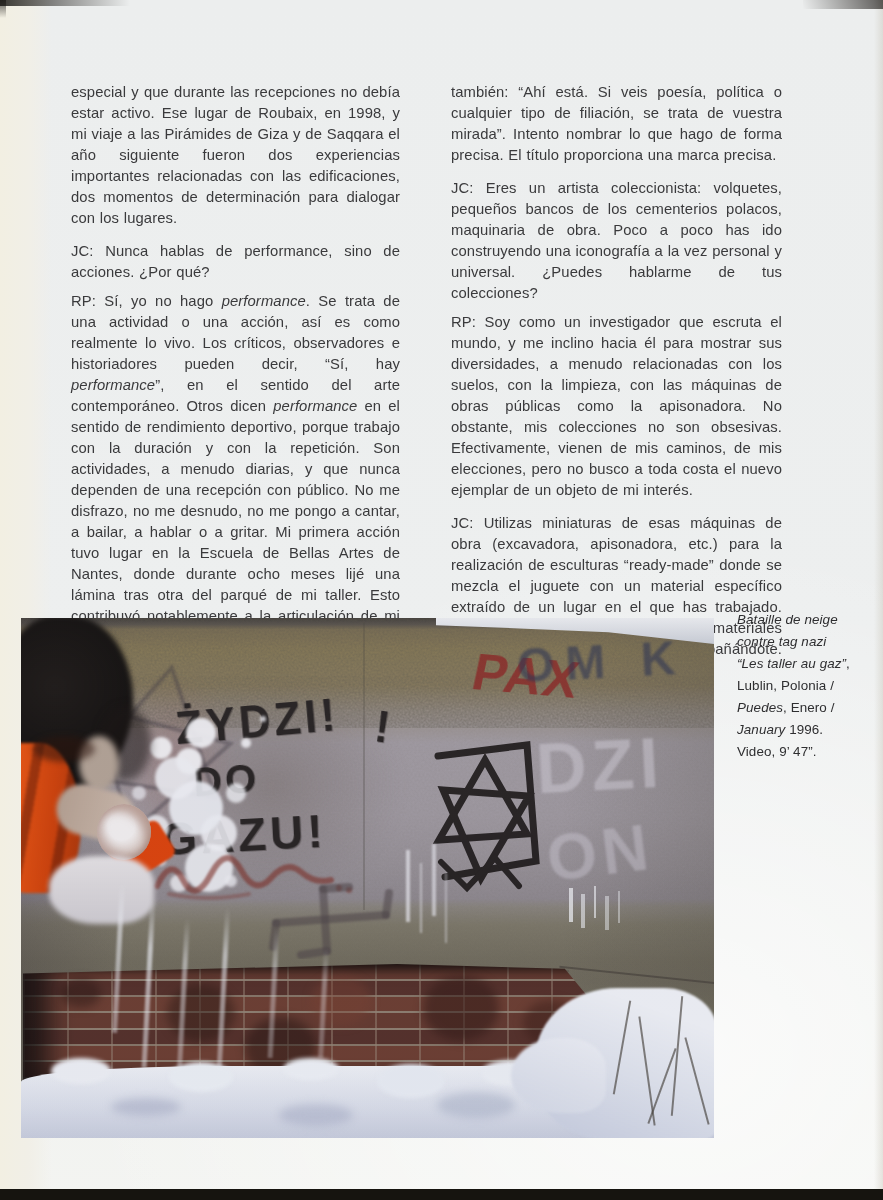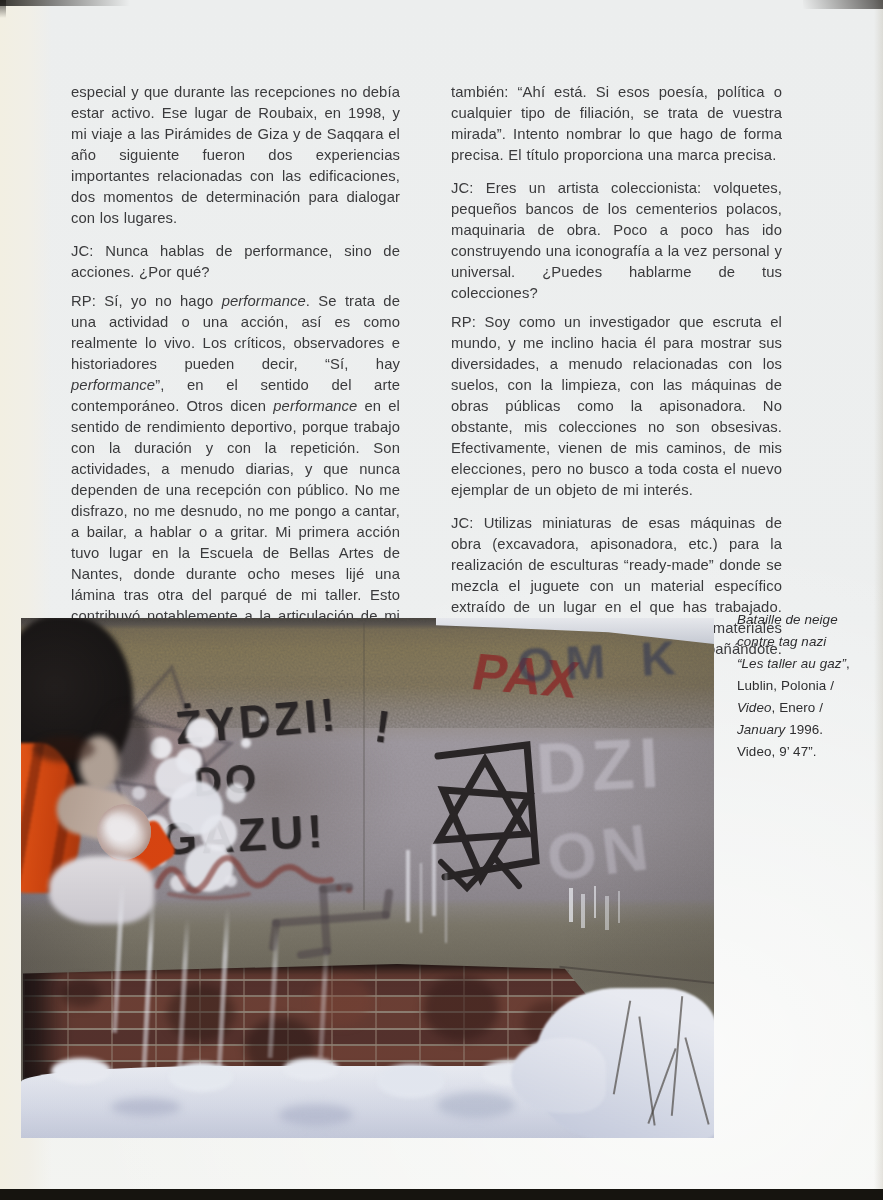--- a/index.html
+++ b/index.html
@@ -151,21 +151,21 @@
   <div class="corner-tl2"></div>
   <div class="corner-tr"></div>
 
   <div class="col col-left">
     <p><span>especial y que durante las recepciones no debía estar activo. Ese lugar de Roubaix, en 1998, y mi viaje a las Pirámides de Giza y de Saqqara el año siguiente fueron dos experiencias importantes relacionadas con las edificaciones, dos momentos de determinación para dialogar con los lugares.</span></p>
     <p class="gap"><span class="seg-b">JC:</span><span> Nunca hablas de performance, sino de acciones. ¿Por qué?</span></p>
     <p><span class="seg-b">RP:</span><span> Sí, yo no hago </span><span class="seg-i">performance</span><span>. Se trata de una actividad o una acción, así es como realmente lo vivo. Los críticos, observadores e historiadores pueden decir, “Sí, hay </span><span class="seg-i">performance</span><span>”, en el sentido del arte contemporáneo. Otros dicen </span><span class="seg-i">performance</span><span> en el sentido de rendimiento deportivo, porque trabajo con la duración y con la repetición. Son actividades, a menudo diarias, y que nunca dependen de una recepción con público. No me disfrazo, no me desnudo, no me pongo a cantar, a bailar, a hablar o a gritar. Mi primera acción tuvo lugar en la Escuela de Bellas Artes de Nantes, donde durante ocho meses lijé una lámina tras otra del parqué de mi taller. Esto contribuyó notablemente a la articulación de mi práctica, la primera piedra de una fortaleza, que no estaba en buen estado, pero que yo veía como algo potente. Los títulos de mis actividades son el acta de mis gestos. Declaro claramente lo que hago para decir</span></p>
   </div>
 
   <div class="col col-right">
-    <p><span>también: “Ahí está. Si esos poesía, política o cualquier tipo de filiación, se trata de vuestra mirada”. Intento nombrar lo que hago de forma precisa. El título proporciona una marca precisa.</span></p>
+    <p><span>también: “Ahí está. Si veis poesía, política o cualquier tipo de filiación, se trata de vuestra mirada”. Intento nombrar lo que hago de forma precisa. El título proporciona una marca precisa.</span></p>
     <p class="gap"><span class="seg-b">JC:</span><span> Eres un artista coleccionista: volquetes, pequeños bancos de los cementerios polacos, maquinaria de obra. Poco a poco has ido construyendo una iconografía a la vez personal y universal. ¿Puedes hablarme de tus colecciones?</span></p>
     <p><span class="seg-b">RP:</span><span> Soy como un investigador que escruta el mundo, y me inclino hacia él para mostrar sus diversidades, a menudo relacionadas con los suelos, con la limpieza, con las máquinas de obras públicas como la apisonadora. No obstante, mis colecciones no son obsesivas. Efectivamente, vienen de mis caminos, de mis elecciones, pero no busco a toda costa el nuevo ejemplar de un objeto de mi interés.</span></p>
     <p class="gap"><span class="seg-b">JC:</span><span> Utilizas miniaturas de esas máquinas de obra (excavadora, apisonadora, etc.) para la realización de esculturas “ready-made” donde se mezcla el juguete con un material específico extraído de un lugar en el que has trabajado. Conservas de ese modo fragmentos materiales de esos lugares que siguen acompañándote. ¿Cómo concibes esas piezas?</span></p>
   </div>
 
   <figure class="photo" style="margin:0;">
     <div class="wall-shade"></div>
     <div class="wall-blotch"></div>
     <div class="wall-redwash"></div>
     <div class="seam-v"></div>
@@ -274,19 +274,19 @@
     </div>
 
     <div class="photo-veil"></div>
   </figure>
 
   <aside class="caption">
     <div class="cap-line"><span class="seg-i">Bataille de neige</span></div>
     <div class="cap-line"><span class="seg-i">contre tag nazi</span></div>
     <div class="cap-line"><span class="seg-i">“Les taller au gaz”</span><span>,</span></div>
     <div class="cap-line"><span>Lublin, Polonia /</span></div>
-    <div class="cap-line"><span class="seg-i">Video</span><span>, Enero /</span></div>
+    <div class="cap-line"><span class="seg-i">Puedes</span><span>, Enero /</span></div>
     <div class="cap-line"><span class="seg-i">January</span><span> 1996.</span></div>
     <div class="cap-line"><span>Video, 9’ 47”.</span></div>
   </aside>
 
   <div class="bottom-band"></div>
 </div>
 
 </body></html>

